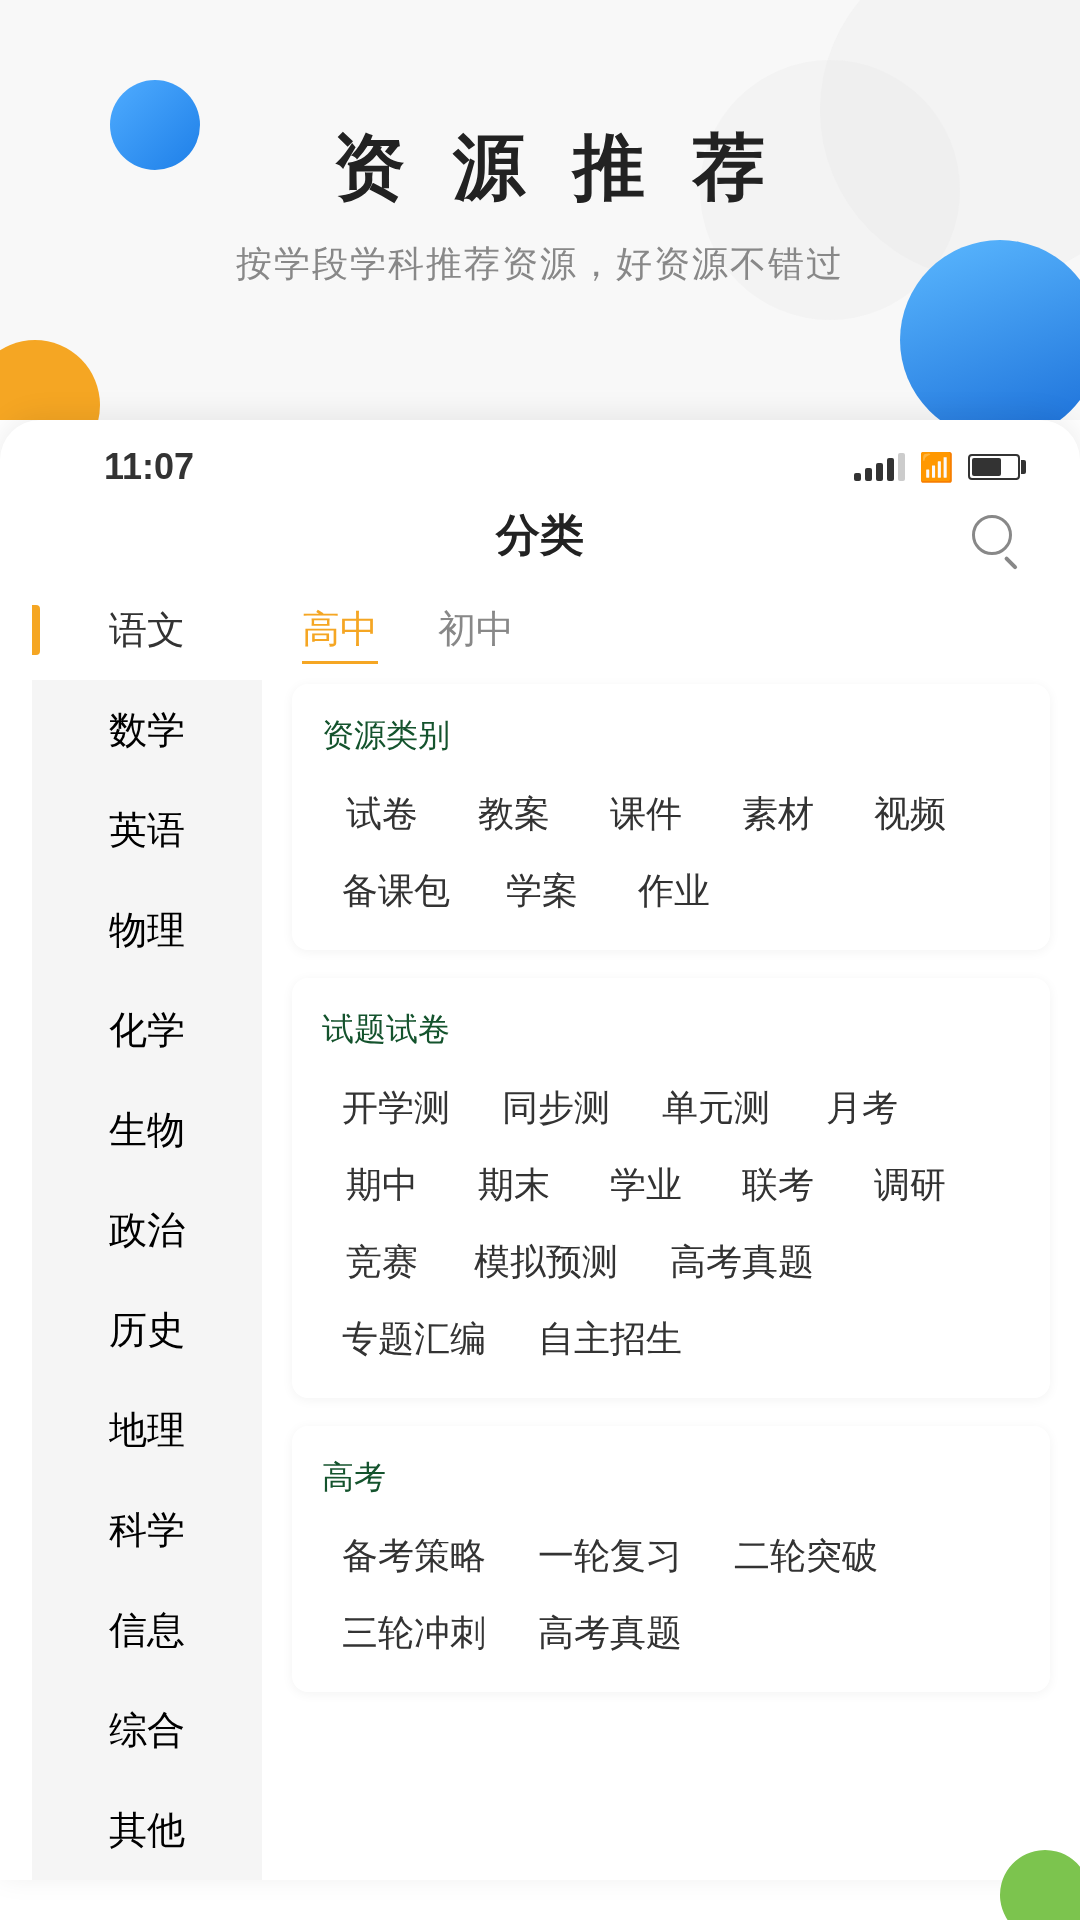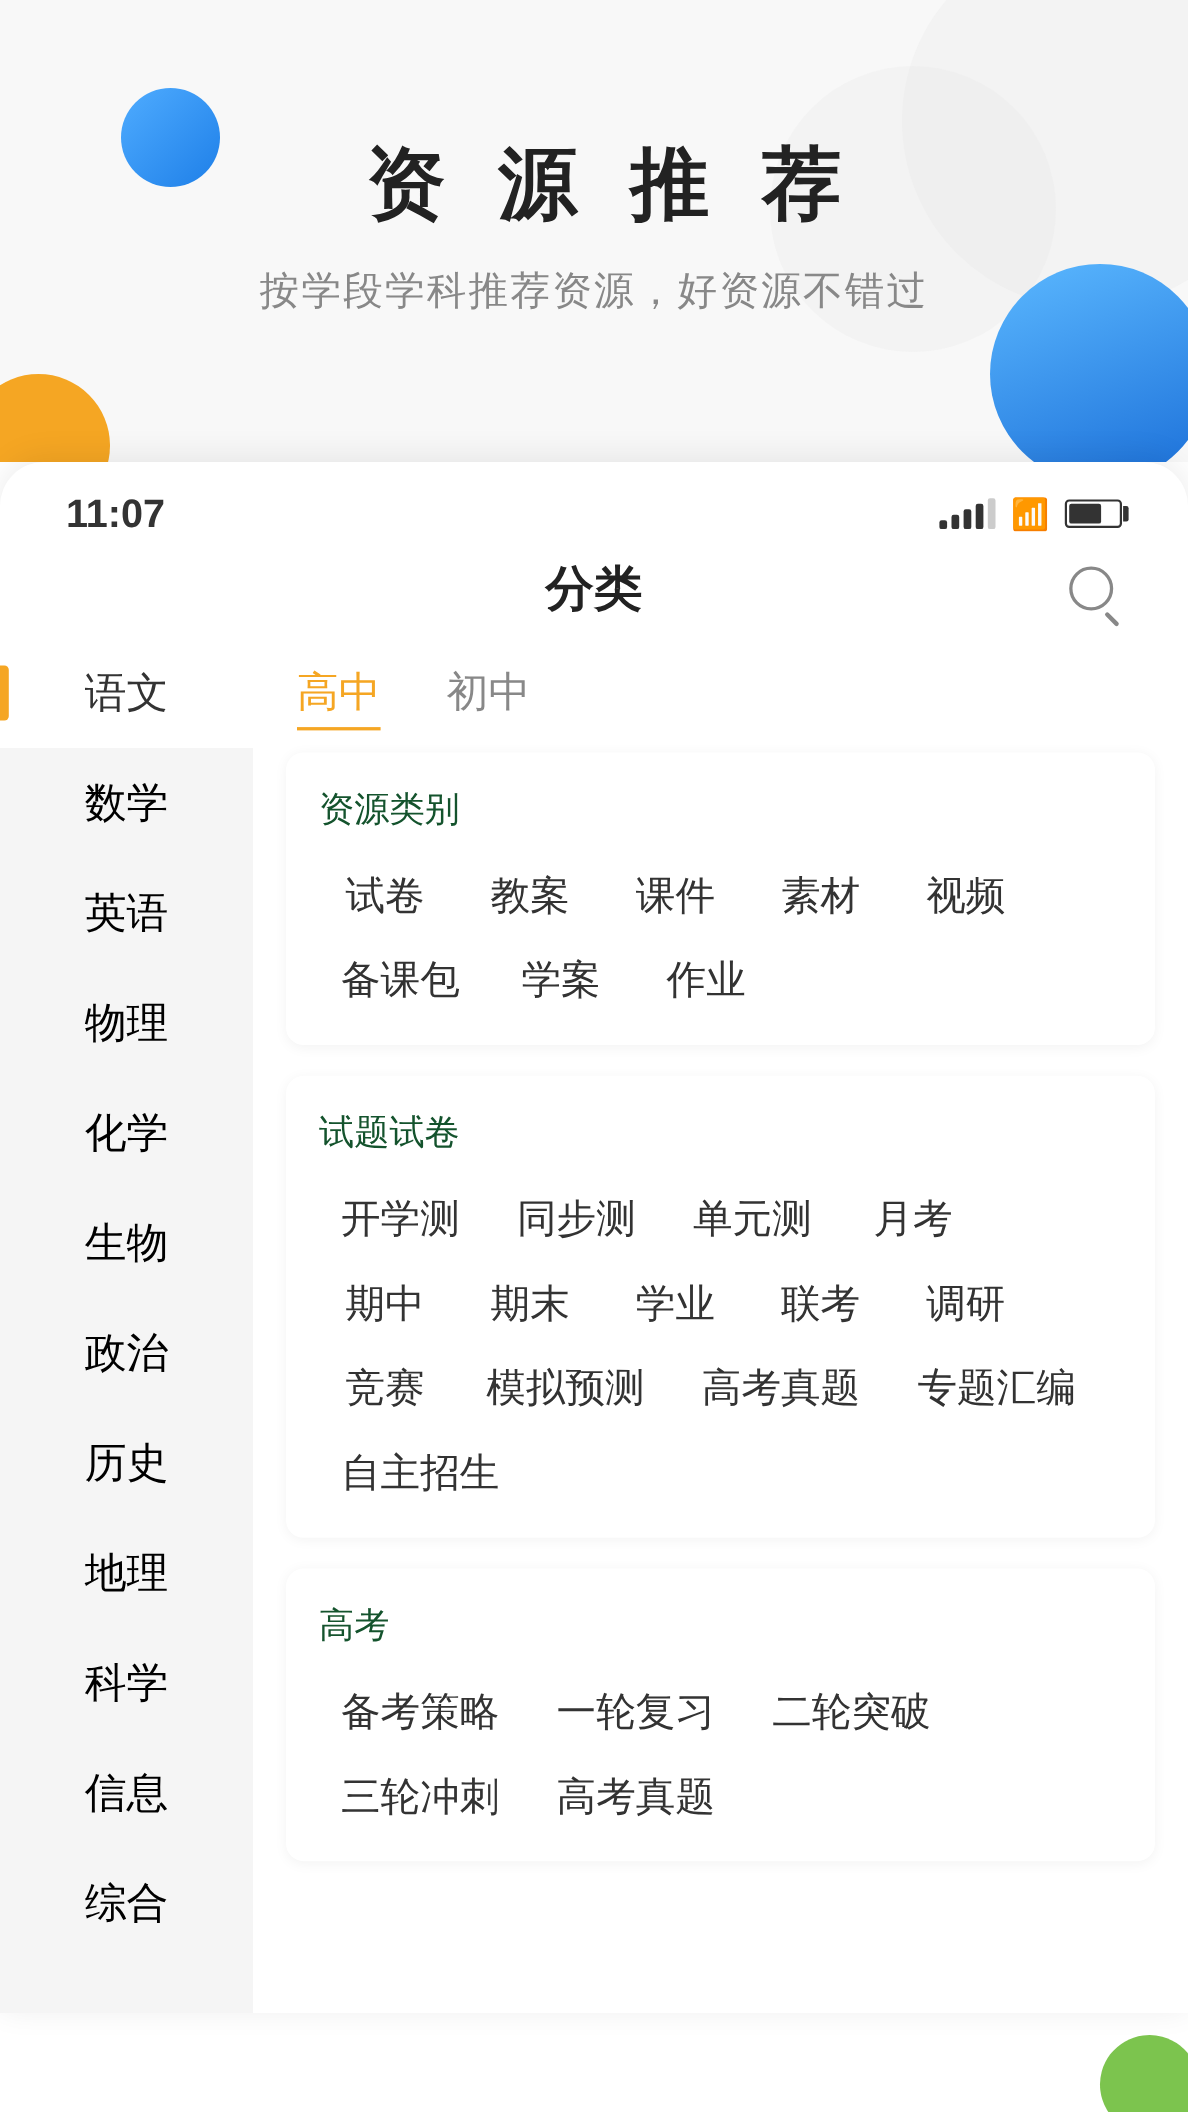--- a/index.html
+++ b/index.html
@@ -100,20 +100,21 @@
       box-shadow: 0 -4px 30px rgba(0,0,0,0.08);
     }
 
     
     .status-bar {
       display: flex;
       justify-content: space-between;
       align-items: center;
       padding: 24px 60px 0 60px;
       height: 70px;
+      margin-left: 44px;
     }
     .status-time {
       font-size: 36px;
       font-weight: 600;
       color: #333;
     }
     .status-icons {
       display: flex;
       align-items: center;
       gap: 14px;
@@ -203,20 +204,21 @@
       background: #888;
       transform: rotate(45deg);
       border-radius: 2px;
     }
 
     
     .main-layout {
       display: flex;
       width: 100%;
       min-height: 1250px;
+      padding-left: 32px;
     }
 
     
     .sidebar {
       width: 230px;
       background: #f5f5f5;
       flex-shrink: 0;
     }
     .sidebar-item {
       height: 100px;
@@ -387,20 +389,23 @@
         <span>地理</span>
       </div>
       <div class="sidebar-item">
         <span>科学</span>
       </div>
       <div class="sidebar-item">
         <span>信息</span>
       </div>
       <div class="sidebar-item">
         <span>综合</span>
+      </div>
+      <div class="sidebar-item">
+        <span>其他</span>
       </div>
     </div>
 
     <div class="right-content">
 
       <div class="grade-tabs">
         <div class="grade-tab active">高中</div>
         <div class="grade-tab">初中</div>
       </div>
 

